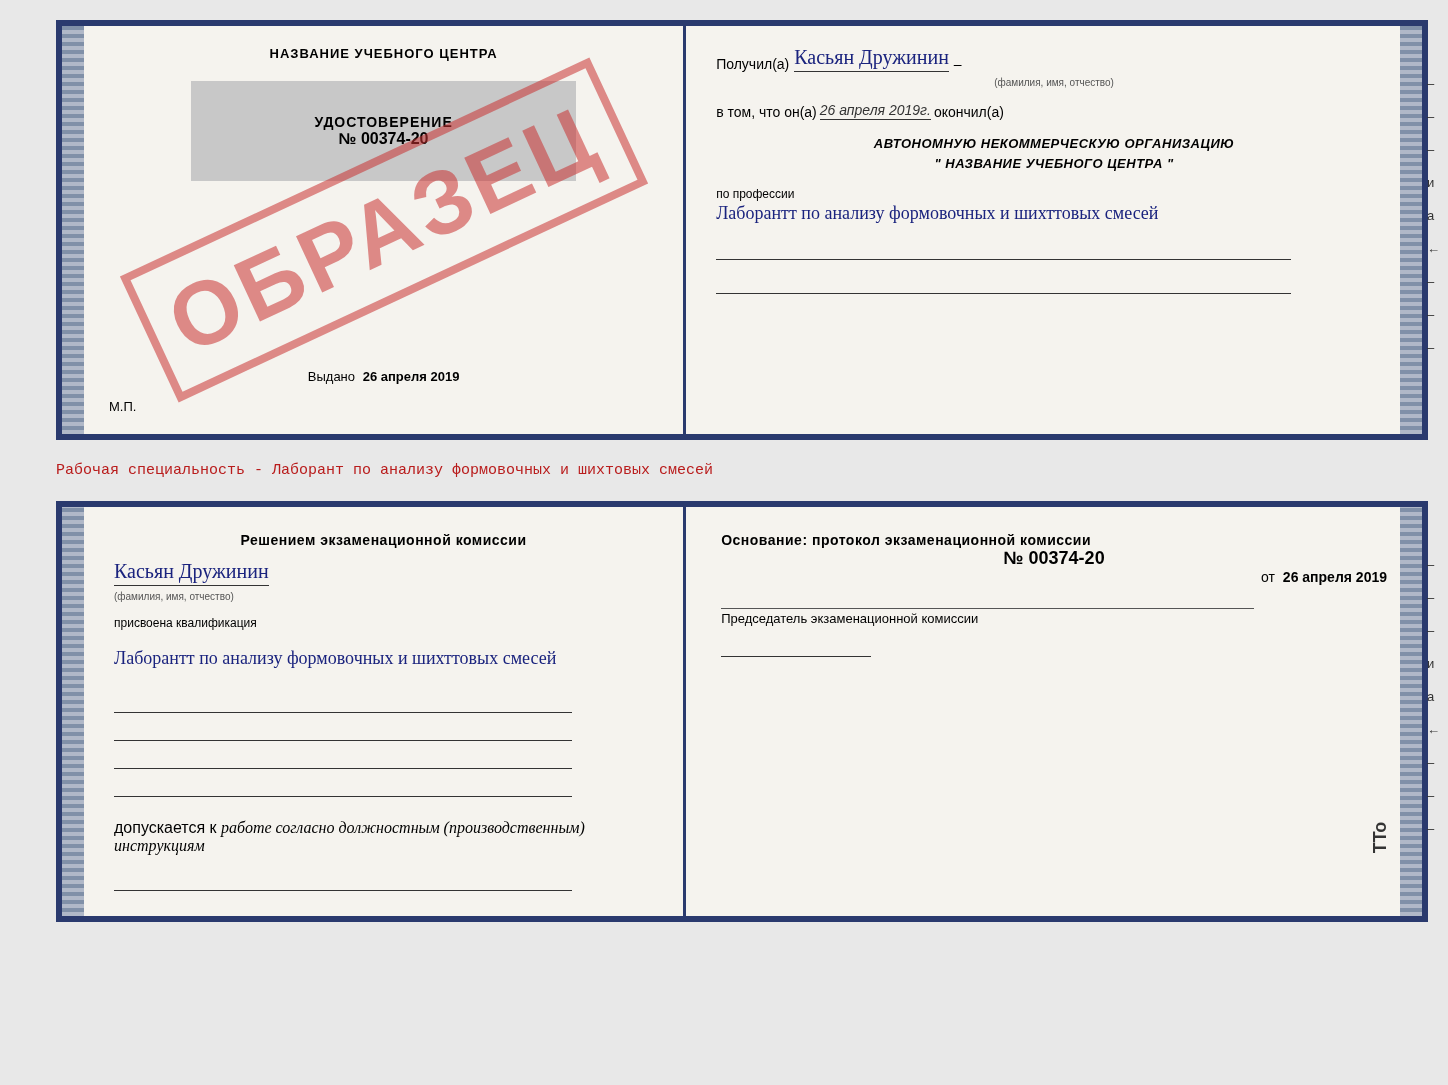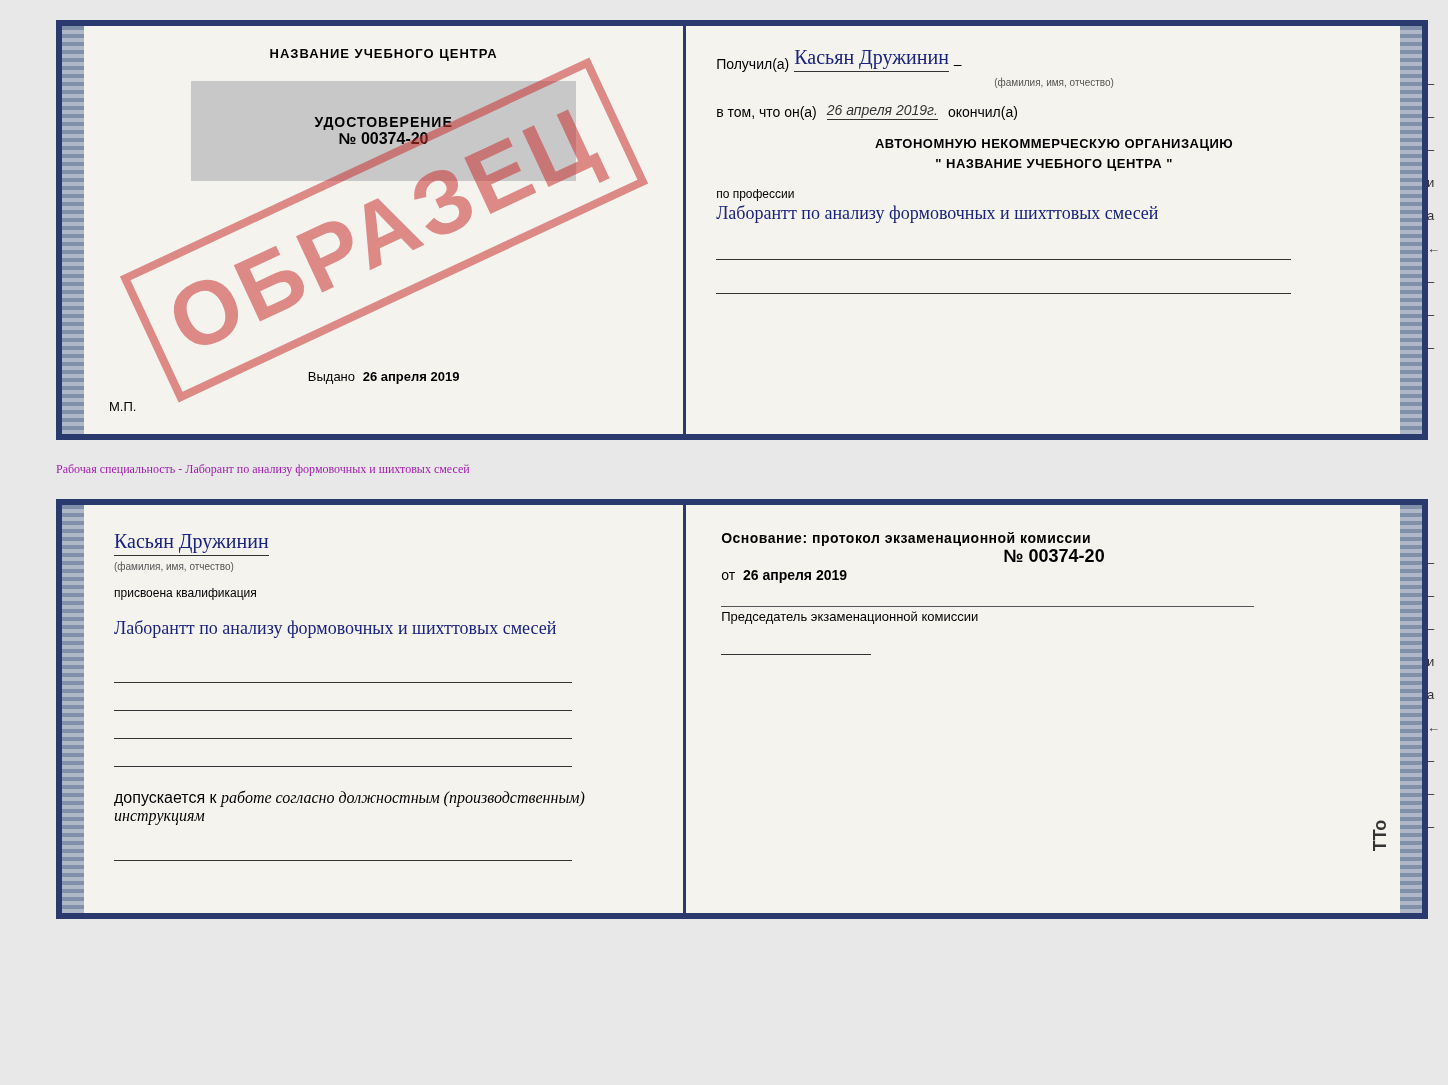--- a/index.html
+++ b/index.html
@@ -145,39 +145,40 @@
       font-family: Arial, sans-serif;
       display: block;
       margin-top: 0;
     }
 
     .vtom-line {
       font-size: 14px;
       font-family: Arial, sans-serif;
       display: flex;
       align-items: flex-end;
-      gap: 10px;
+      gap: 3px;
       flex-wrap: wrap;
     }
 
     .date-handwritten {
       font-style: italic;
       font-size: 14px;
       color: #333;
       border-bottom: 1px solid #333;
       padding-bottom: 1px;
     }
 
     .org-block {
       font-size: 13px;
       font-family: Arial, sans-serif;
       text-align: center;
       line-height: 1.5;
       font-weight: bold;
       letter-spacing: 0.5px;
+      font-style: italic;
     }
 
     .prof-block {
       font-size: 13px;
       font-family: Arial, sans-serif;
     }
 
     .prof-label {
       display: block;
       font-size: 12px;
@@ -198,23 +199,23 @@
       display: flex;
       flex-direction: column;
       gap: 18px;
       font-family: Arial, sans-serif;
       font-size: 13px;
       color: #333;
     }
 
     
     .specialty-line {
-      font-size: 12px;
-      font-family: Liberation Serif, serif;
-      color: #a21caf;
+      font-size: 15px;
+      font-family: Liberation Mono, monospace;
+      color: #b91c1c;
       padding: 4px 0;
     }
 
     
     .document-bottom {
       display: flex;
       border: 6px solid #2a3a6e;
       background: #f5f3ee;
       position: relative;
       min-height: 420px;
@@ -302,20 +303,21 @@
     .protocol-number {
       font-size: 18px;
       font-family: Arial, sans-serif;
       font-weight: bold;
       text-align: center;
     }
 
     .protocol-date {
       font-size: 14px;
       font-family: Arial, sans-serif;
+      text-align: right;
     }
 
     .predsedatel-block {
       font-size: 13px;
       font-family: Arial, sans-serif;
       line-height: 1.5;
     }
 
     .rukovoditel-block {
       font-size: 13px;
@@ -454,20 +456,21 @@
 
     <div class="edge-binding-right"></div>
   </div>
 
   <div class="specialty-line">Рабочая специальность - Лаборант по анализу формовочных и шихтовых смесей</div>
 
   <div class="document-bottom">
     <div class="edge-binding-left"></div>
 
     <div class="doc-bottom-left" style="margin-left:22px;">
+      <div class="resheniem-text">Решением экзаменационной комиссии</div>
 
       <div>
         <span class="fio-handwritten">Касьян Дружинин</span>
         <br>
         <span class="fio-sub">(фамилия, имя, отчество)</span>
       </div>
 
       <div class="prisvoena-block">
         <div style="margin-bottom:16px;">присвоена квалификация</div>
         <span class="handwritten-prof">Лаборантт по анализу формовочных и шихттовых смесей</span>

